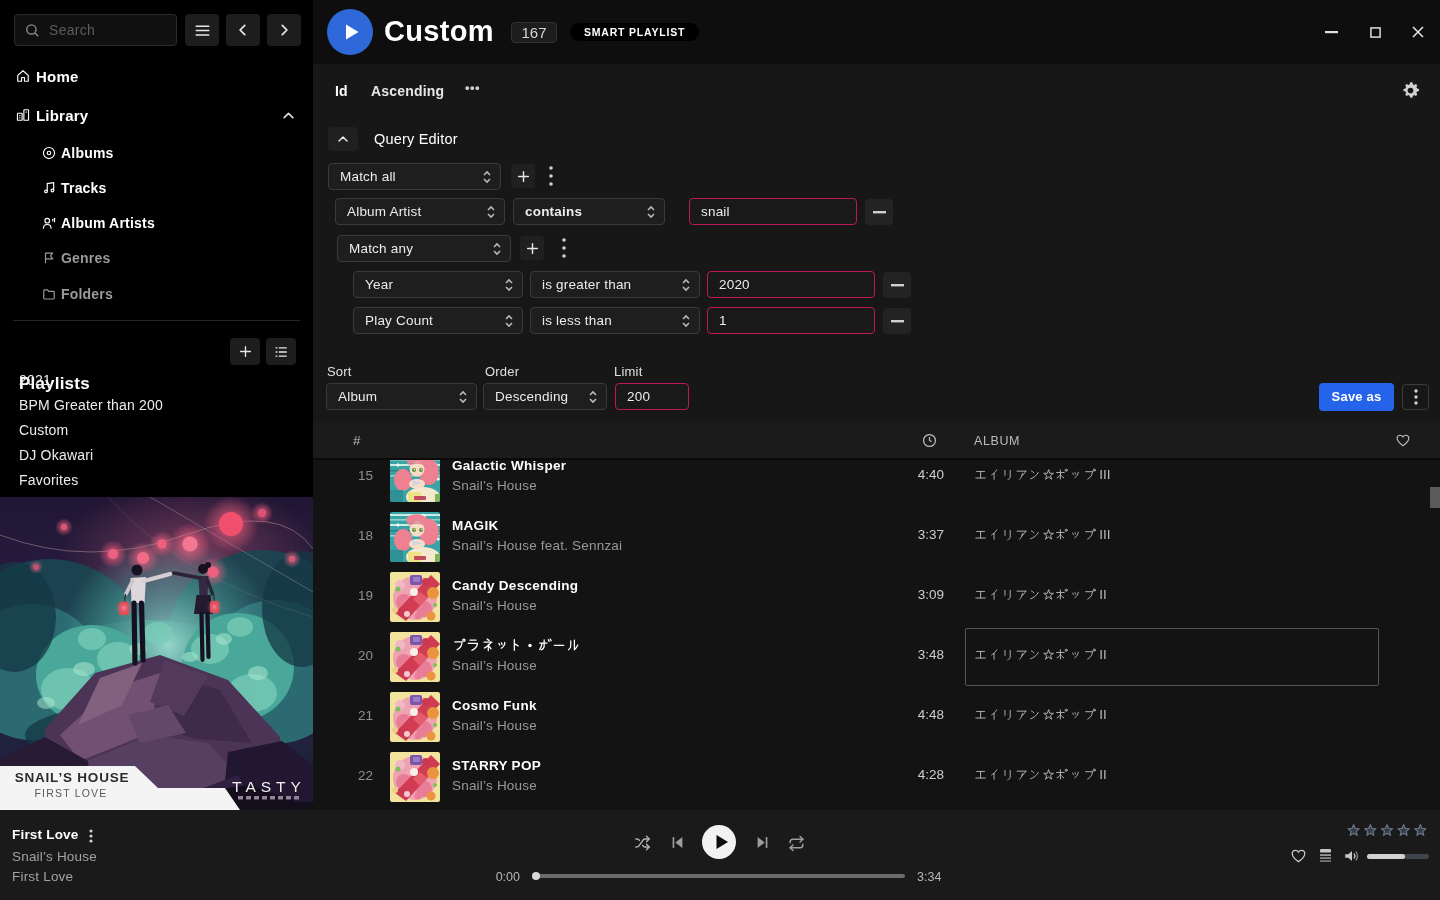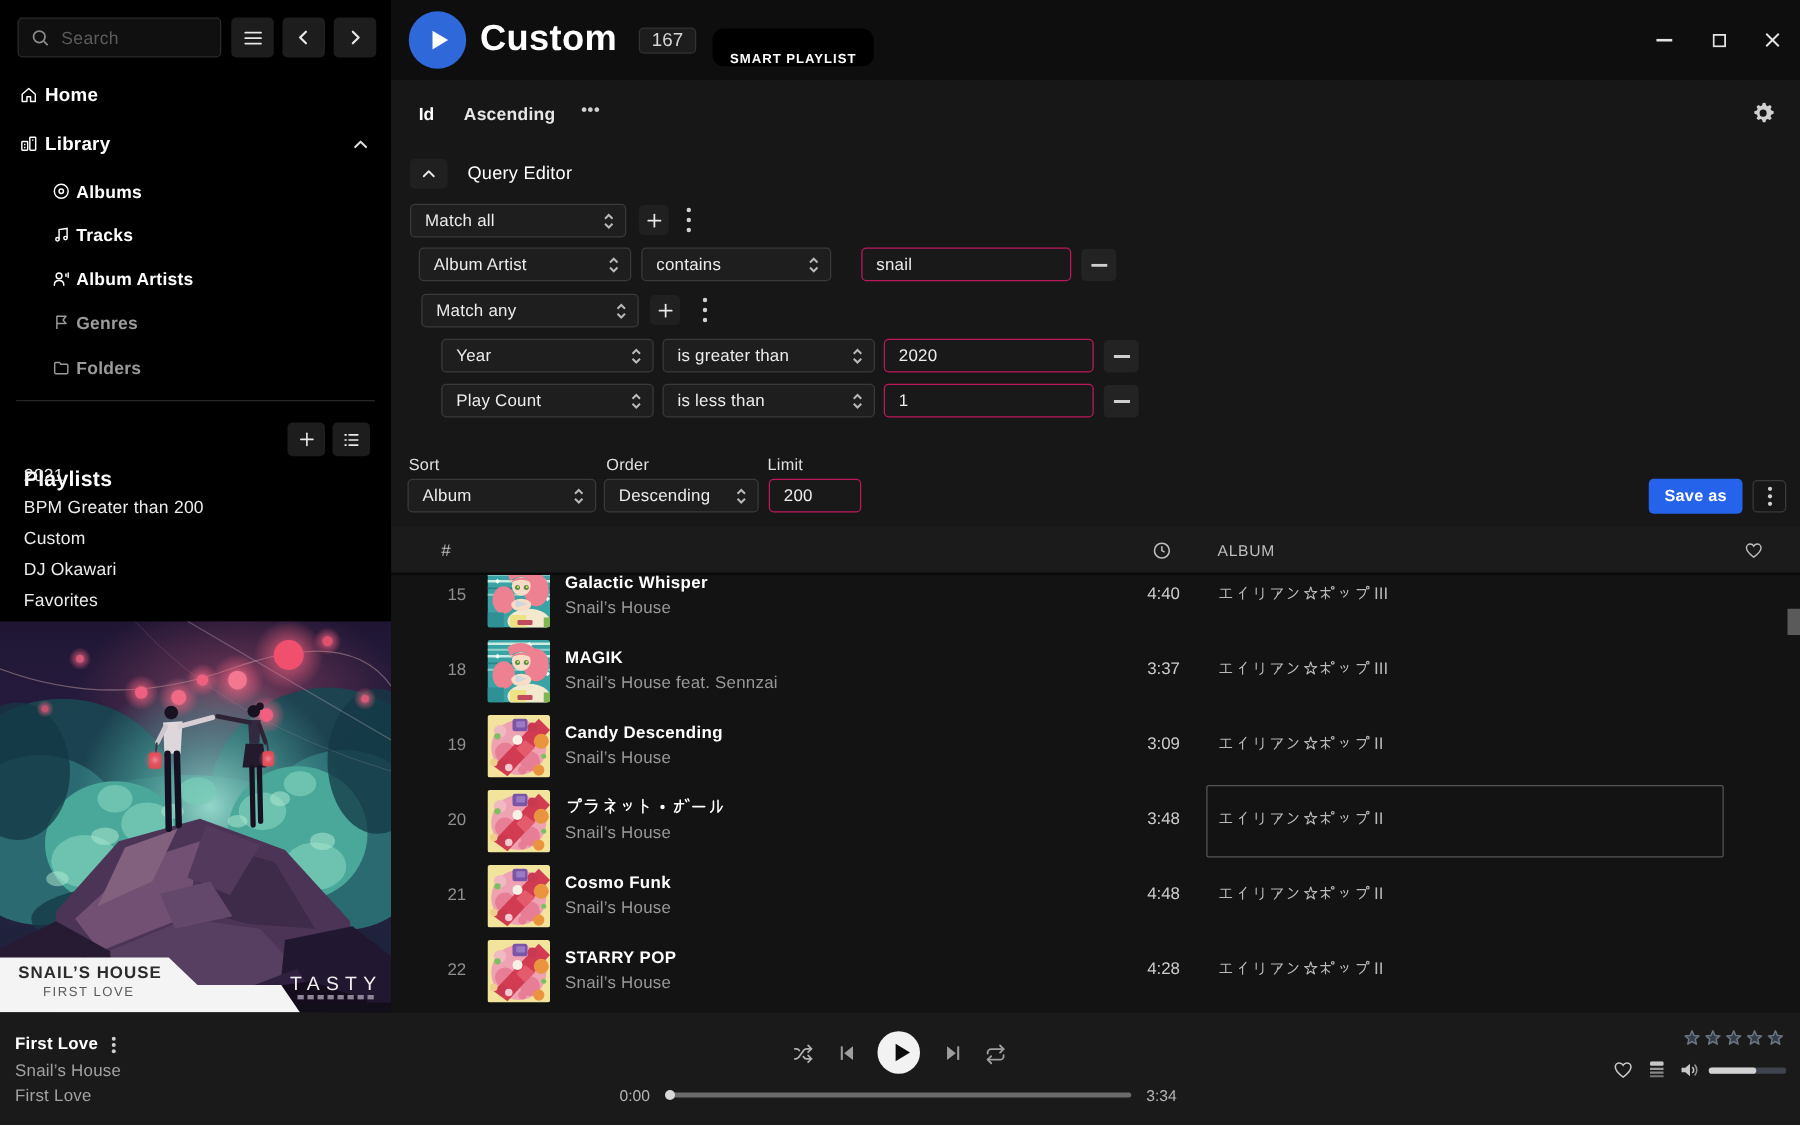--- a/index.html
+++ b/index.html
@@ -20,21 +20,21 @@
 #divider{position:absolute;left:13px;top:320px;width:287px;height:1px;background:#262626;}
 #pltitle{position:absolute;left:19px;top:342px;font-size:17px;font-weight:bold;color:#fff;letter-spacing:.2px;margin-top:32px;}
 .plbtn{position:absolute;top:338px;width:30px;height:27px;background:#1d1d1d;border-radius:4px;display:flex;align-items:center;justify-content:center;}
 .plitem{position:absolute;left:19px;width:280px;height:25px;color:#ececec;font-size:14px;letter-spacing:.2px;}
 
 #main{position:absolute;left:313px;top:0;width:1127px;height:810px;background:#161616;}
 #topband{position:absolute;left:0;top:0;width:1127px;height:64px;background:#0e0e0e;}
 #playbtn{position:absolute;left:14px;top:9px;width:46px;height:46px;border-radius:50%;background:#2f68d9;}
 #ptitle{position:absolute;left:71px;top:15px;font-size:29px;font-weight:bold;color:#fff;letter-spacing:.3px;}
 #badge167{position:absolute;left:198px;top:22px;width:46px;height:21px;background:#1d1d1d;border:1px solid #323232;border-radius:4px;color:#d6d6d6;font-size:15px;text-align:center;line-height:20px;}
-#smartbadge{position:absolute;left:257px;top:23px;height:18px;background:#000;border-radius:9px;color:#fff;font-size:10.5px;font-weight:bold;letter-spacing:.8px;line-height:18px;padding:15px 14px;}
+#smartbadge{position:absolute;left:257px;top:23px;height:18px;background:#000;border-radius:9px;color:#fff;font-size:10.5px;font-weight:bold;letter-spacing:.8px;line-height:18px;padding:0 14px;}
 .winbtn{position:absolute;top:0;width:44px;height:64px;display:flex;align-items:center;justify-content:center;}
 #toolbar{position:absolute;left:0;top:64px;width:1127px;height:53px;background:#171717;}
 #toolbar .id{position:absolute;left:22px;top:19px;font-size:14px;font-weight:bold;color:#fff;}
 #toolbar .asc{position:absolute;left:58px;top:19px;font-size:14px;font-weight:bold;color:#e6e6e6;letter-spacing:.2px;}
 #toolbar .dots{position:absolute;left:152px;top:16px;font-size:13px;color:#cfcfcf;letter-spacing:.5px;font-weight:bold;}
 
 #qe{position:absolute;left:0;top:117px;width:1127px;height:304px;background:#171717;}
 .qbtn{position:absolute;width:30px;height:24px;background:#202020;border-radius:4px;display:flex;align-items:center;justify-content:center;}
 .sel{position:absolute;height:27px;background:#1e1e1e;border:1px solid #3a3a3a;border-radius:4px;color:#ececec;font-size:13.5px;letter-spacing:.2px;line-height:25px;padding-left:11px;}
 .sel svg{position:absolute;right:8px;top:6px;}
@@ -470,21 +470,21 @@
     <svg class="kebab" style="left:236px;top:48px;" width="4" height="22" viewBox="0 0 4 22" fill="#d0d0d0">
           <circle cx="2" cy="3" r="1.8"></circle>
           <circle cx="2" cy="11" r="1.8"></circle>
           <circle cx="2" cy="19" r="1.8"></circle>
         </svg>
 
     <div class="sel" style="left:22px;top:81px;width:170px;">Album Artist<svg width="10" height="14" viewBox="0 0 10 14" fill="none" stroke="#b9b9b9" stroke-width="1.6">
             <polyline points="2,5 5,2 8,5"></polyline>
             <polyline points="2,9 5,12 8,9"></polyline>
           </svg></div>
-    <div class="sel" style="left:200px;top:81px;width:152px;">contains<svg width="10" height="14" viewBox="0 0 10 14" fill="none" stroke="#b9b9b9" stroke-width="1.6">
+    <div class="sel" style="left:200px;top:81px;width:152px;font-weight:bold;">contains<svg width="10" height="14" viewBox="0 0 10 14" fill="none" stroke="#b9b9b9" stroke-width="1.6">
             <polyline points="2,5 5,2 8,5"></polyline>
             <polyline points="2,9 5,12 8,9"></polyline>
           </svg></div>
     <div class="inp" style="left:376px;top:81px;width:168px;">snail</div>
     <div class="pmbtn" style="left:552px;top:82px;">
           <svg width="13" height="3" viewBox="0 0 13 3">
             <rect width="13" height="2.4" fill="#cfcfcf"></rect>
           </svg>
         </div>
 

